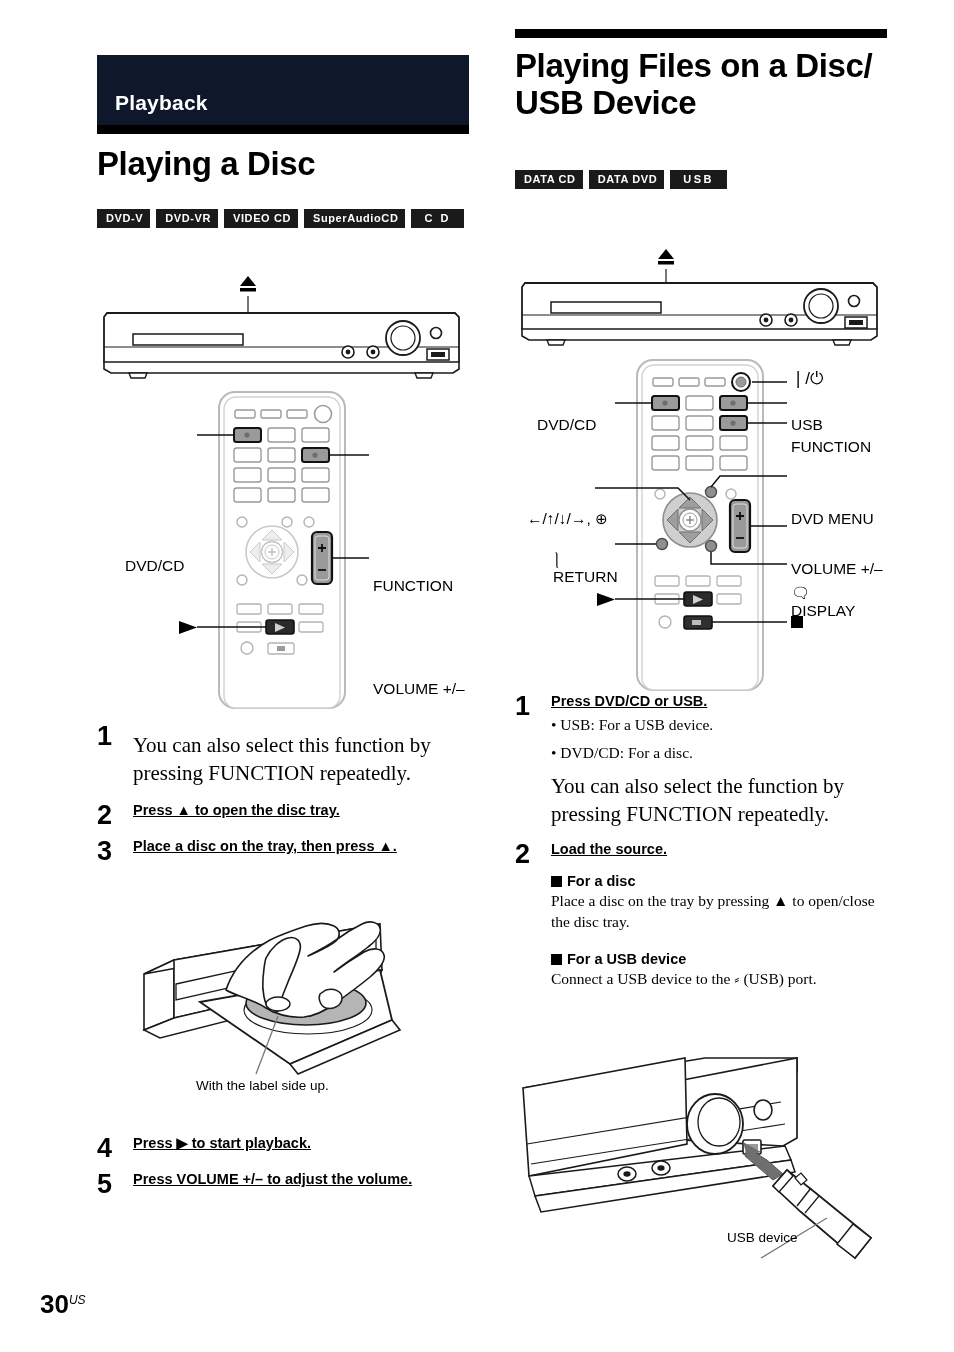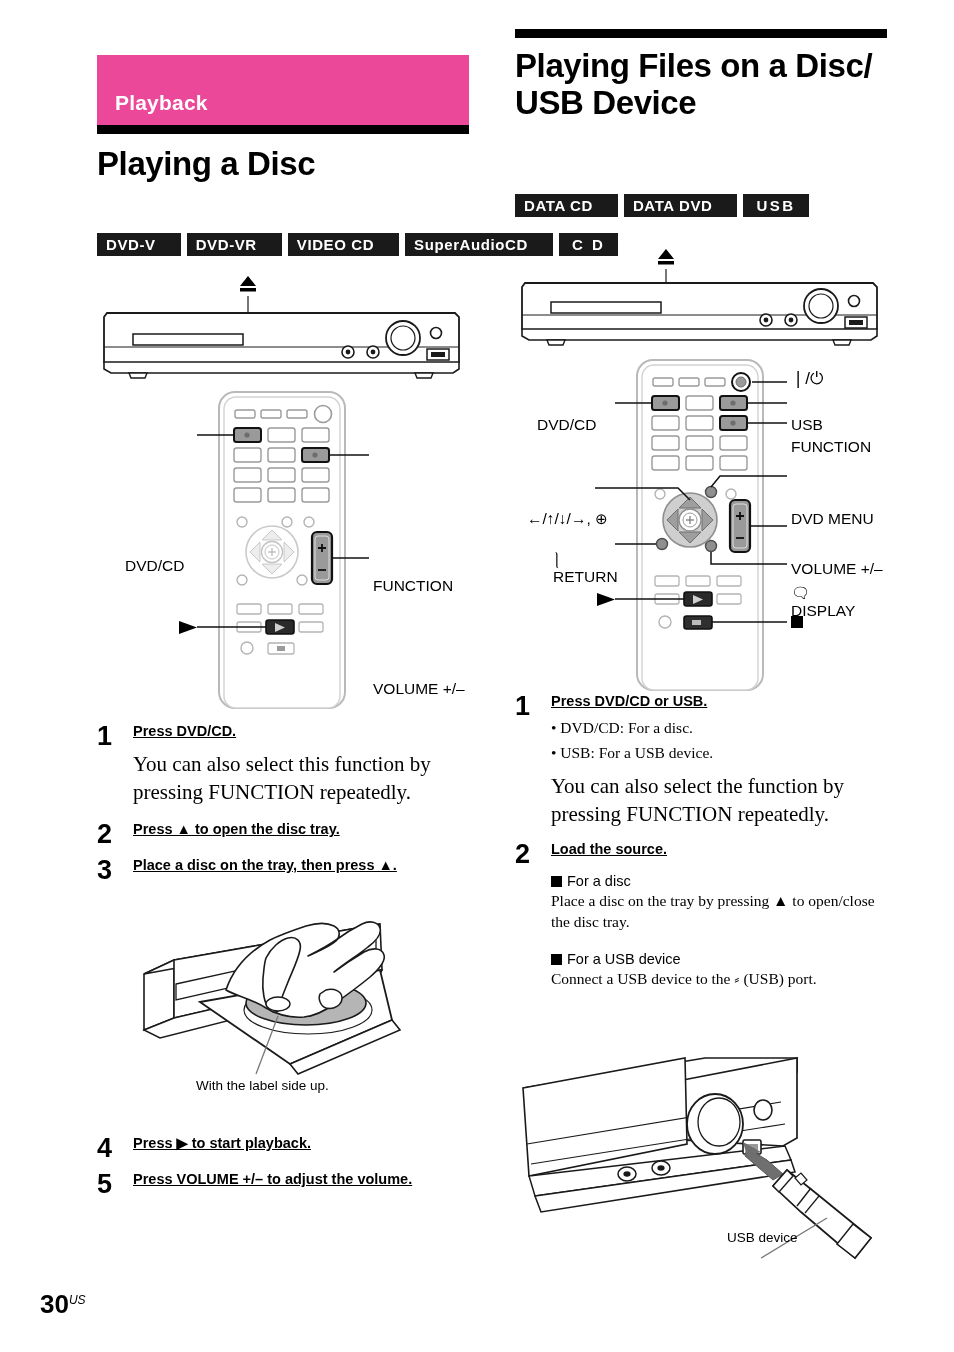--- a/index.html
+++ b/index.html
@@ -31,21 +31,21 @@
     width: 372px;
   }
   #right-column {
     position: absolute;
     left: 515px;
     top: 29px;
     width: 372px;
   }
 
   .section-band {
-    background: #ec4899;
+    background: #0f172a;
     height: 70px;
     position: relative;
   }
   .section-band-label {
     position: absolute;
     left: 18px;
     bottom: 10px;
     color: #fff;
     font-size: 21px;
     font-weight: bold;
@@ -68,27 +68,26 @@
   
   .badge-row {
     display: flex;
     gap: 6px;
     align-items: center;
   }
   .badge {
     background: #1a1a1a;
     color: #fff;
     font-weight: bold;
-    font-size: 15px;
+    font-size: 11px;
     letter-spacing: .6px;
-    padding: 4px 25px 4px 9px;
+    padding: 4px 7px 4px 9px;
     line-height: 1;
     display: inline-block;
     white-space: nowrap;
-    margin-top: 24px;
   }
   .badge.wide { letter-spacing: 2.5px; padding-left: 13px; padding-right: 13px; }
 
   
   .step {
     display: flex;
     margin-top: 10px;
   }
   .step-num {
     width: 36px;
@@ -114,21 +113,21 @@
   .bullet-line {
     font-family: "Liberation Serif", serif;
     font-size: 15.5px;
     line-height: 1.38;
     text-indent: -11px;
     padding-left: 11px;
     margin-top: 3px;
   }
   .sub-head {
     font-size: 14.5px;
-    font-weight: normal;
+    font-weight: bold;
     margin-top: 14px;
   }
   .sub-head .sq {
     display: inline-block;
     width: 11px; height: 11px;
     background: #000;
     margin-right: 5px;
     vertical-align: -1px;
   }
   .sub-body {
@@ -302,21 +301,20 @@
     <div class="diag-label" style="left:28px; top:292px;">DVD/CD</div>
     <div class="diag-label" style="left:276px; top:312px;">FUNCTION</div>
     <div class="diag-label" style="left:276px; top:415px;">VOLUME +/–</div>
   </div>
 
   <div class="abs" style="left:97px; top:712px; width:372px;">
 
     <div class="step">
       <div class="step-num">1</div>
       <div class="step-body">
-        <div class="step-title">Press DVD/CD.</div>
         <div class="step-note">You can also select this function by pressing FUNCTION repeatedly.</div>
       </div>
     </div>
 
     <div class="step" style="margin-top:14px;">
       <div class="step-num">2</div>
       <div class="step-body">
         <div class="step-title">Press ▲ to open the disc tray.</div>
       </div>
     </div>
@@ -539,22 +537,22 @@
       <div class="diag-label" style="position:static;">DISPLAY</div>
     </div>
   </div>
 
   <div class="abs" style="left:515px; top:692px; width:378px;">
 
     <div class="step" style="margin-top:0;">
       <div class="step-num">1</div>
       <div class="step-body">
         <div class="step-title">Press DVD/CD or USB.</div>
+        <div class="bullet-line">• USB: For a USB device.</div>
         <div class="bullet-line" style="margin-top:6px;">• DVD/CD: For a disc.</div>
-        <div class="bullet-line">• USB: For a USB device.</div>
         <div class="step-note">You can also select the function by pressing FUNCTION repeatedly.</div>
       </div>
     </div>
 
     <div class="step" style="margin-top:12px;">
       <div class="step-num">2</div>
       <div class="step-body">
         <div class="step-title">Load the source.</div>
 
         <div class="sub-head">

